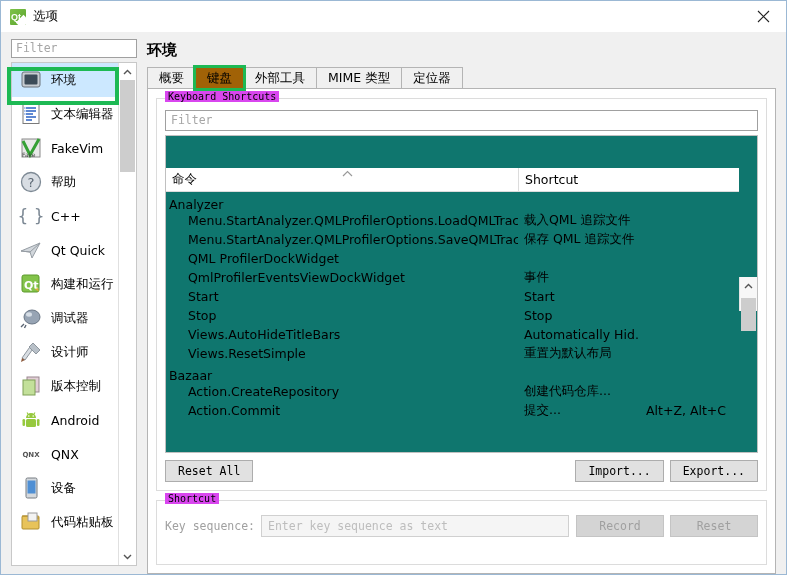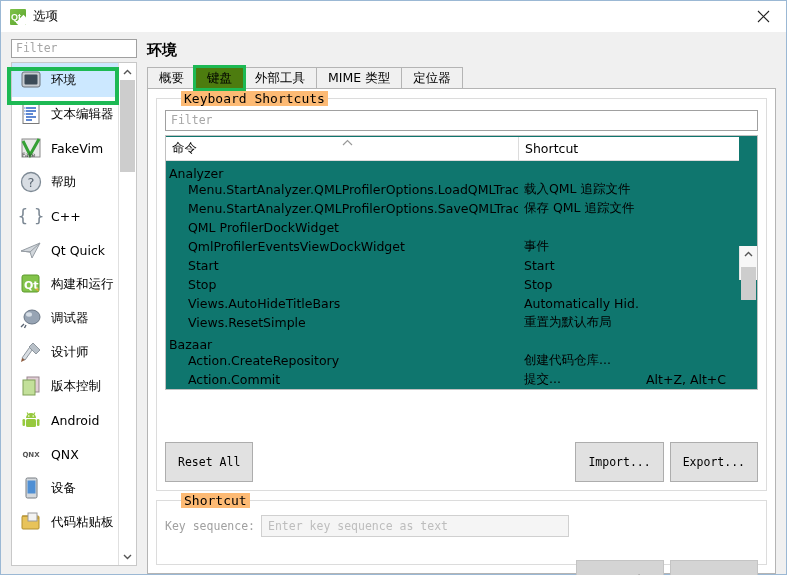--- a/index.html
+++ b/index.html
@@ -215,21 +215,21 @@
     font-family: "DejaVu Sans", sans-serif;
     border: 1px solid #b4b4b4;
     border-bottom: none;
     background: #f0f0f0;
     margin-right: -1px;
     cursor: pointer;
     color: #000;
     position: relative;
   }
   .tab.active {
-    background: #4d7c0f;
+    background: #a16207;
     height: 22px;
     z-index: 2;
     margin-bottom: -1px;
   }
   .tab.annot {
     outline: 3px solid #1db954;
     outline-offset: -1px;
     z-index: 5;
   }
 
@@ -248,25 +248,25 @@
 
   
   .groupbox {
     border: 1px solid #dcdcdc;
     position: relative;
     box-sizing: border-box;
   }
   .groupbox > .gb-title {
     position: absolute;
     top: -8px;
-    left: 24px;
-    background: #fdba74;
+    left: 8px;
+    background: #d946ef;
     padding: 0 3px;
     font-family: "DejaVu Sans Mono", monospace;
-    font-size: 13px;
+    font-size: 10px;
     color: #000;
     white-space: nowrap;
   }
   #gb-keyboard {
     flex: 1;
     display: flex;
     flex-direction: column;
     min-height: 0;
     padding: 11px 8px 8px 8px;
   }
@@ -384,29 +384,28 @@
     display: flex;
     align-items: center;
     margin-top: 7px;
   }
   .btn {
     font-family: "DejaVu Sans Mono", monospace;
     font-size: 11.5px;
     color: #000;
     background: #e1e1e1;
     border: 1px solid #adadad;
-    height: 40px;
+    height: 22px;
     padding: 0 12px;
     display: inline-flex;
     align-items: center;
     justify-content: center;
     box-sizing: border-box;
     cursor: pointer;
     white-space: nowrap;
-    margin-top: 45px;
   }
   .btn.disabled {
     color: #a0a0a0;
     background: #d4d4d4;
     border-color: #c4c4c4;
   }
   #btn-spacer { flex: 1; }
   #btn-import { margin-right: 6px; }
 
   

